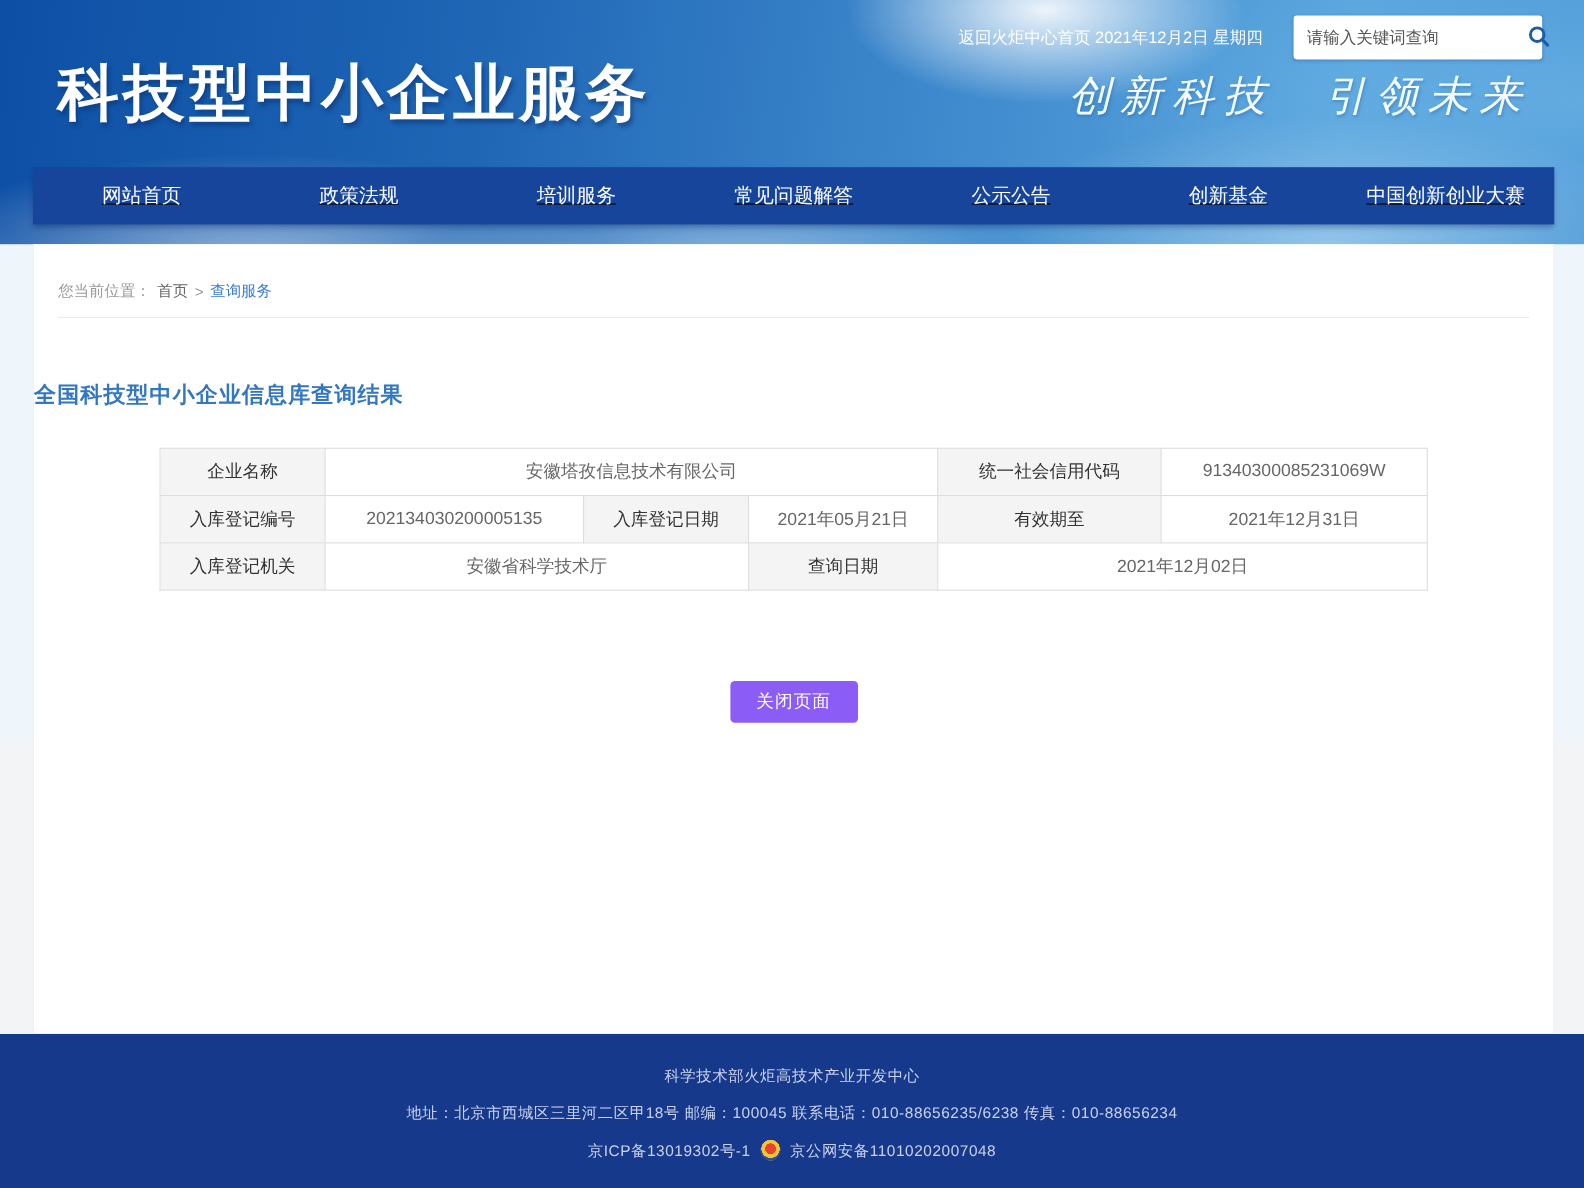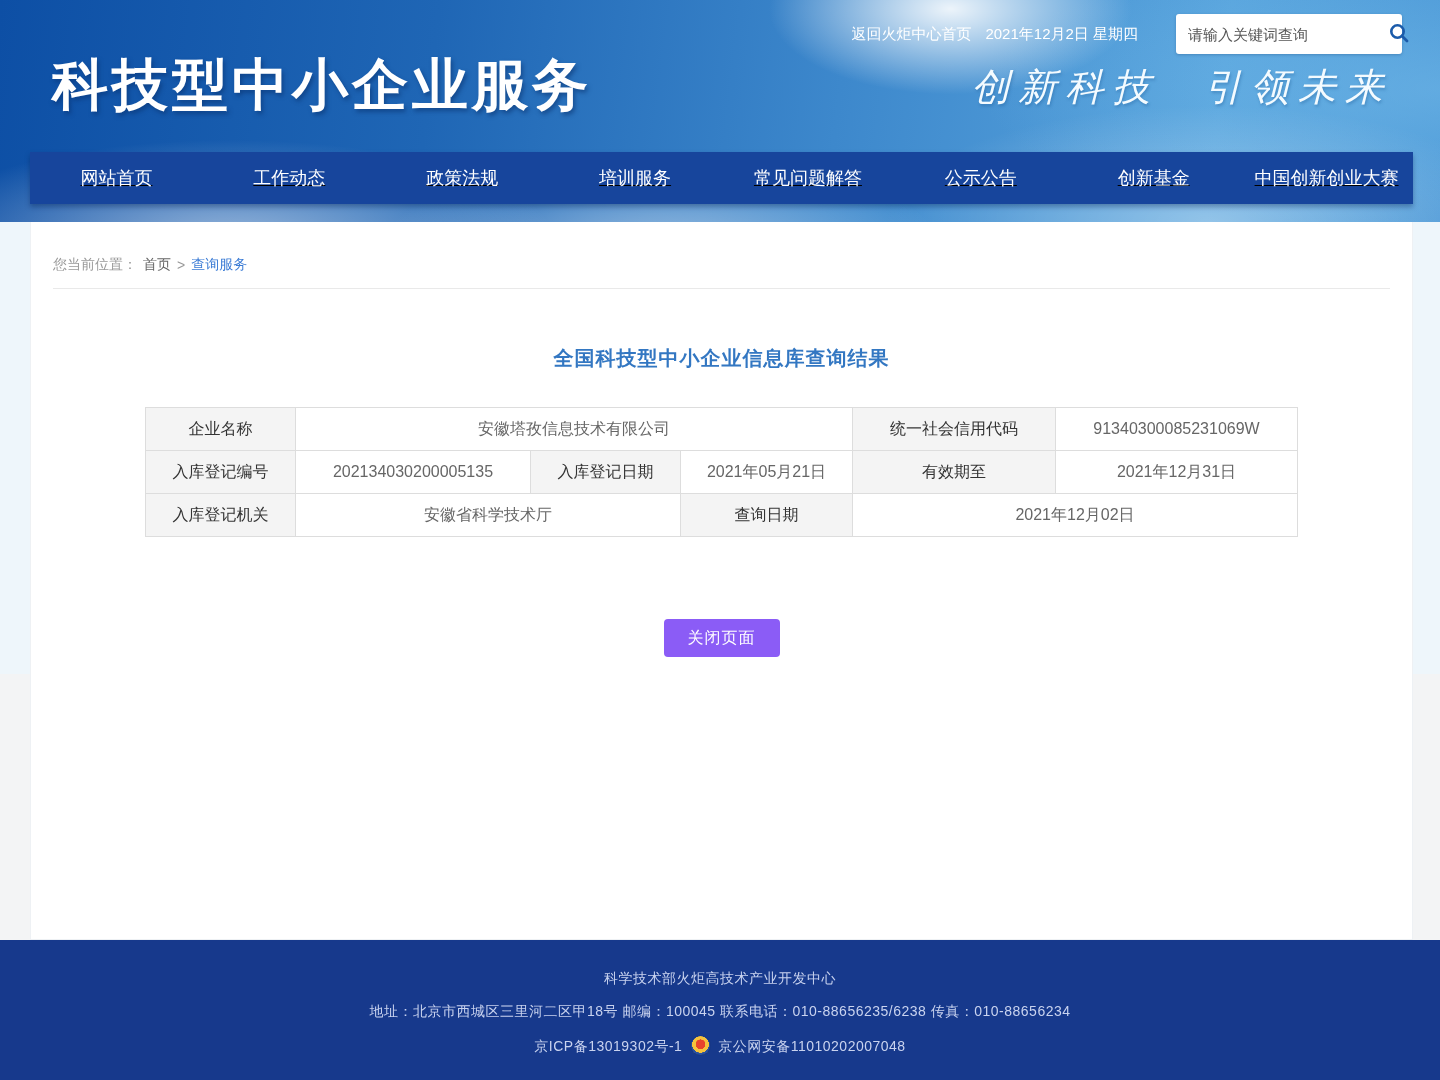--- a/index.html
+++ b/index.html
@@ -22,21 +22,21 @@
       linear-gradient(97deg, #0d4fa5 0%, #1f66b5 30%, #3d88cc 58%, #58a4dd 84%, #4a97d6 100%);
   }
   .site-title {
     position:absolute; left:52px; top:48px;
     font-family:"Liberation Serif","DejaVu Serif",serif;
     font-size:56px; font-weight:bold; color:#ffffff; letter-spacing:4px;
     text-shadow:2px 3px 4px rgba(10,50,110,.55);
   }
   .top-right {
     position:absolute; top:14px; right:38px; height:40px;
-    display:flex; align-items:center; gap:14px;
+    display:flex; align-items:center; gap:4px;
   }
   .top-link, .top-date { color:#ffffff; font-size:15px; text-decoration:none; white-space:nowrap; }
   .search-box {
     width:226px; height:40px; background:#ffffff; border-radius:3px;
     display:flex; align-items:center; padding:0 8px 0 12px;
     box-shadow:0 1px 3px rgba(0,40,90,.25);
     margin-left:24px;
   }
   .search-box input {
     flex:1; border:none; outline:none; font-size:15px; color:#333;
@@ -73,21 +73,21 @@
   }
   .breadcrumb {
     padding:34px 0 0 22px; font-size:14px; color:#999;
     display:flex; gap:6px; align-items:center;
   }
   .breadcrumb .bc-home { color:#666; text-decoration:none; }
   .breadcrumb .bc-sep { color:#999; }
   .breadcrumb .bc-current { color:#3a7bd5; text-decoration:none; }
   .divider { border-bottom:1px solid #e9e9e9; margin:14px 22px 0 22px; }
   .result-title {
-    margin-top:56px; text-align:center;
+    margin-top:56px; text-align:left;
     font-size:20px; font-weight:bold; color:#3377c2; letter-spacing:1px;
   }
   table.result {
     width:1152px; margin:35px auto 0 auto; border-collapse:collapse; table-layout:fixed;
   }
   table.result td {
     border:1px solid #dddddd; height:43px; text-align:center;
     font-size:16px; padding:0 6px; overflow:hidden; white-space:nowrap;
   }
   td.lbl { background:#f4f4f4; color:#333333; }
@@ -134,21 +134,20 @@
             </svg>
           </span>
         </button>
       </div>
     </div>
 
     <div class="slogan">创新科技 引领未来</div>
 
     <div class="nav">
       <a href="#">网站首页</a>
-      <a href="#">工作动态</a>
       <a href="#">政策法规</a>
       <a href="#">培训服务</a>
       <a href="#">常见问题解答</a>
       <a href="#">公示公告</a>
       <a href="#">创新基金</a>
       <a href="#">中国创新创业大赛</a>
     </div>
   </div>
 
   <div class="page-body">

